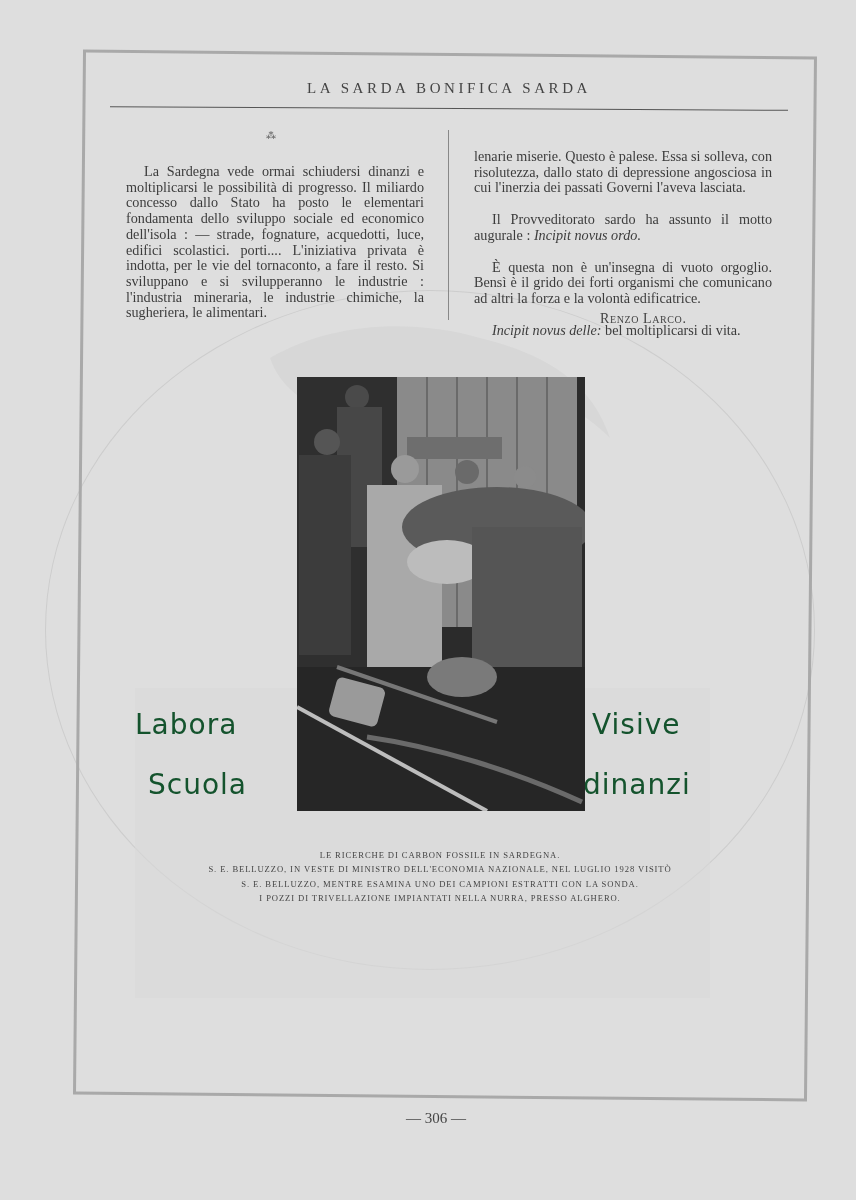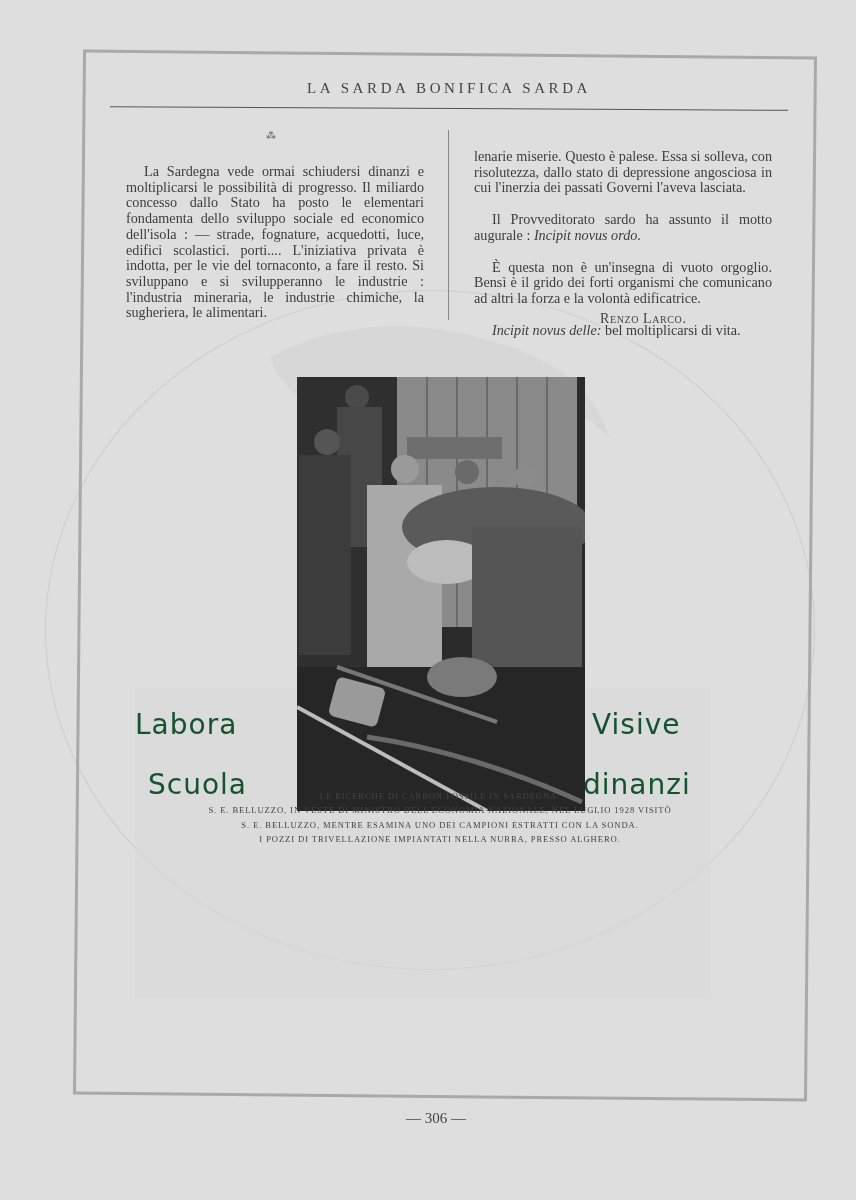--- a/index.html
+++ b/index.html
@@ -83,21 +83,21 @@
     }
     em { font-style: italic; }
 
     .photo {
       position: absolute; left: 297px; top: 377px; width: 288px; height: 434px;
       background: #2a2a2a; overflow: hidden;
     }
     .photo svg { display: block; }
 
     .caption {
-      position: absolute; left: 170px; top: 789px; width: 540px;
+      position: absolute; left: 170px; top: 848px; width: 540px;
       text-align: center;
       font-size: 8.6px; line-height: 14.3px; letter-spacing: 0.9px;
       color: #444; text-transform: uppercase;
     }
     .caption div { white-space: nowrap; }
 
     .folio {
       position: absolute; left: 376px; top: 1110px; width: 120px;
       text-align: center; font-size: 15px; color: #444;
     }

